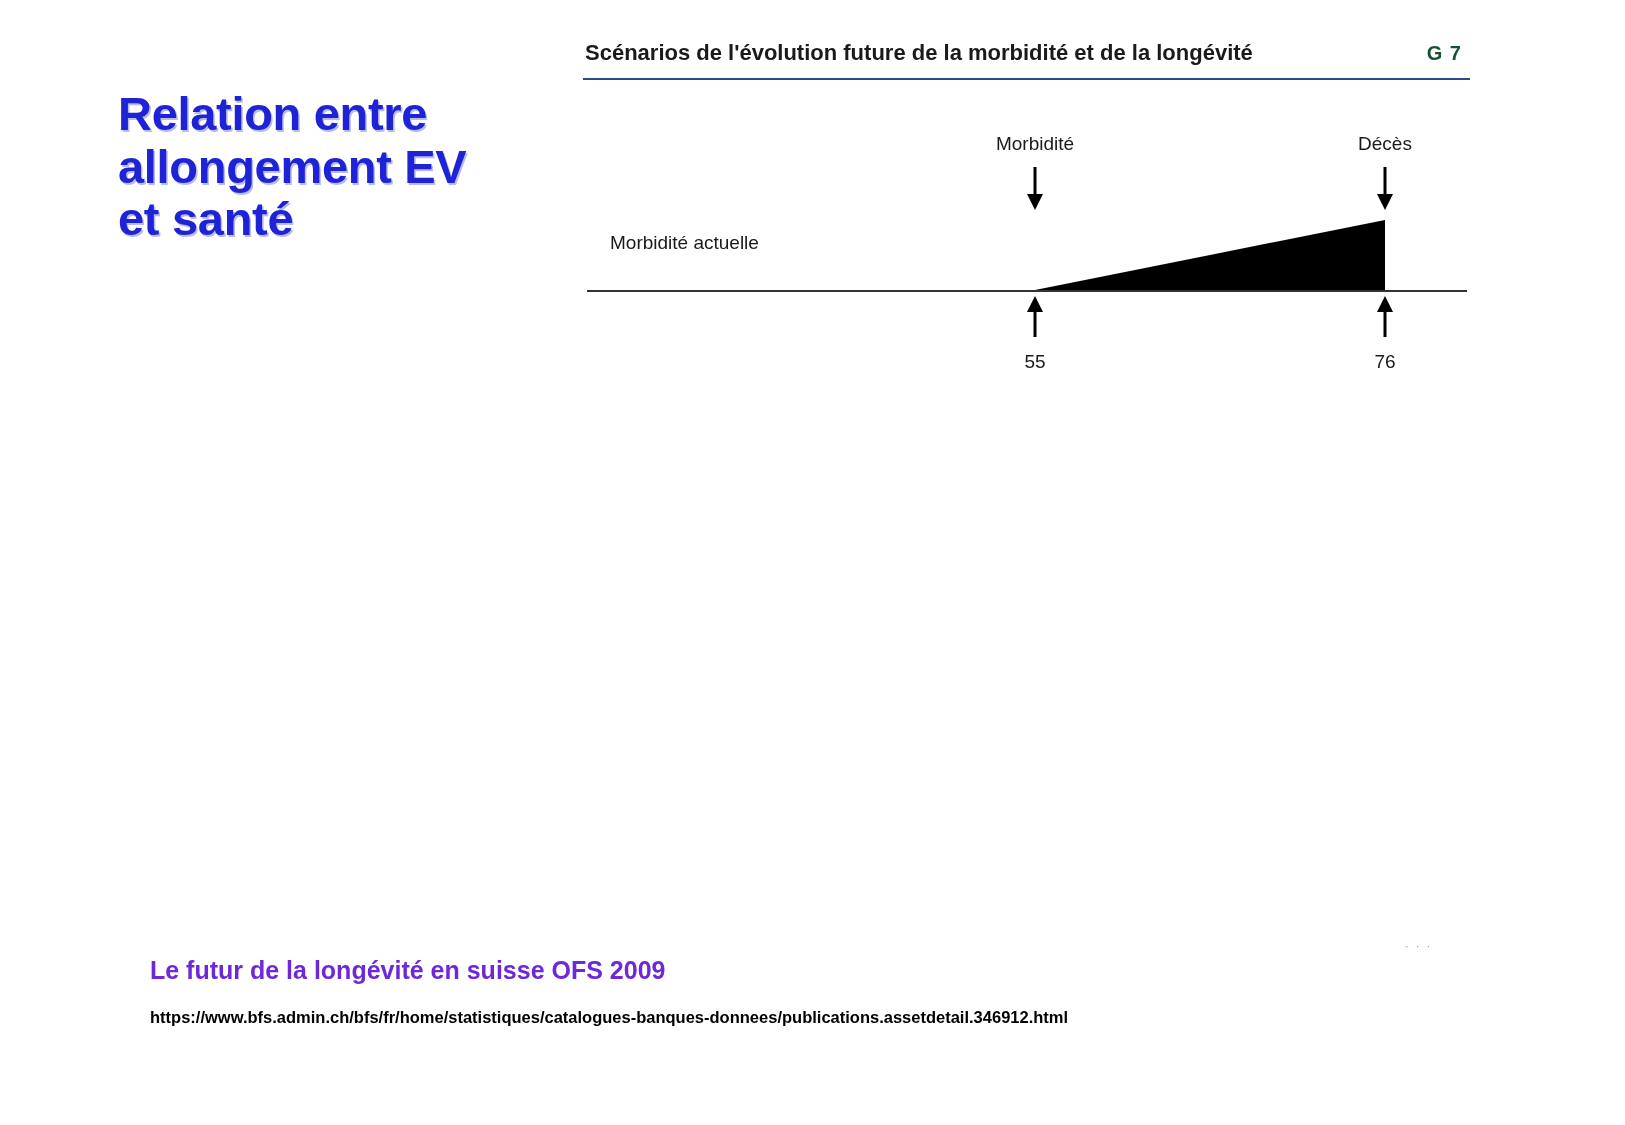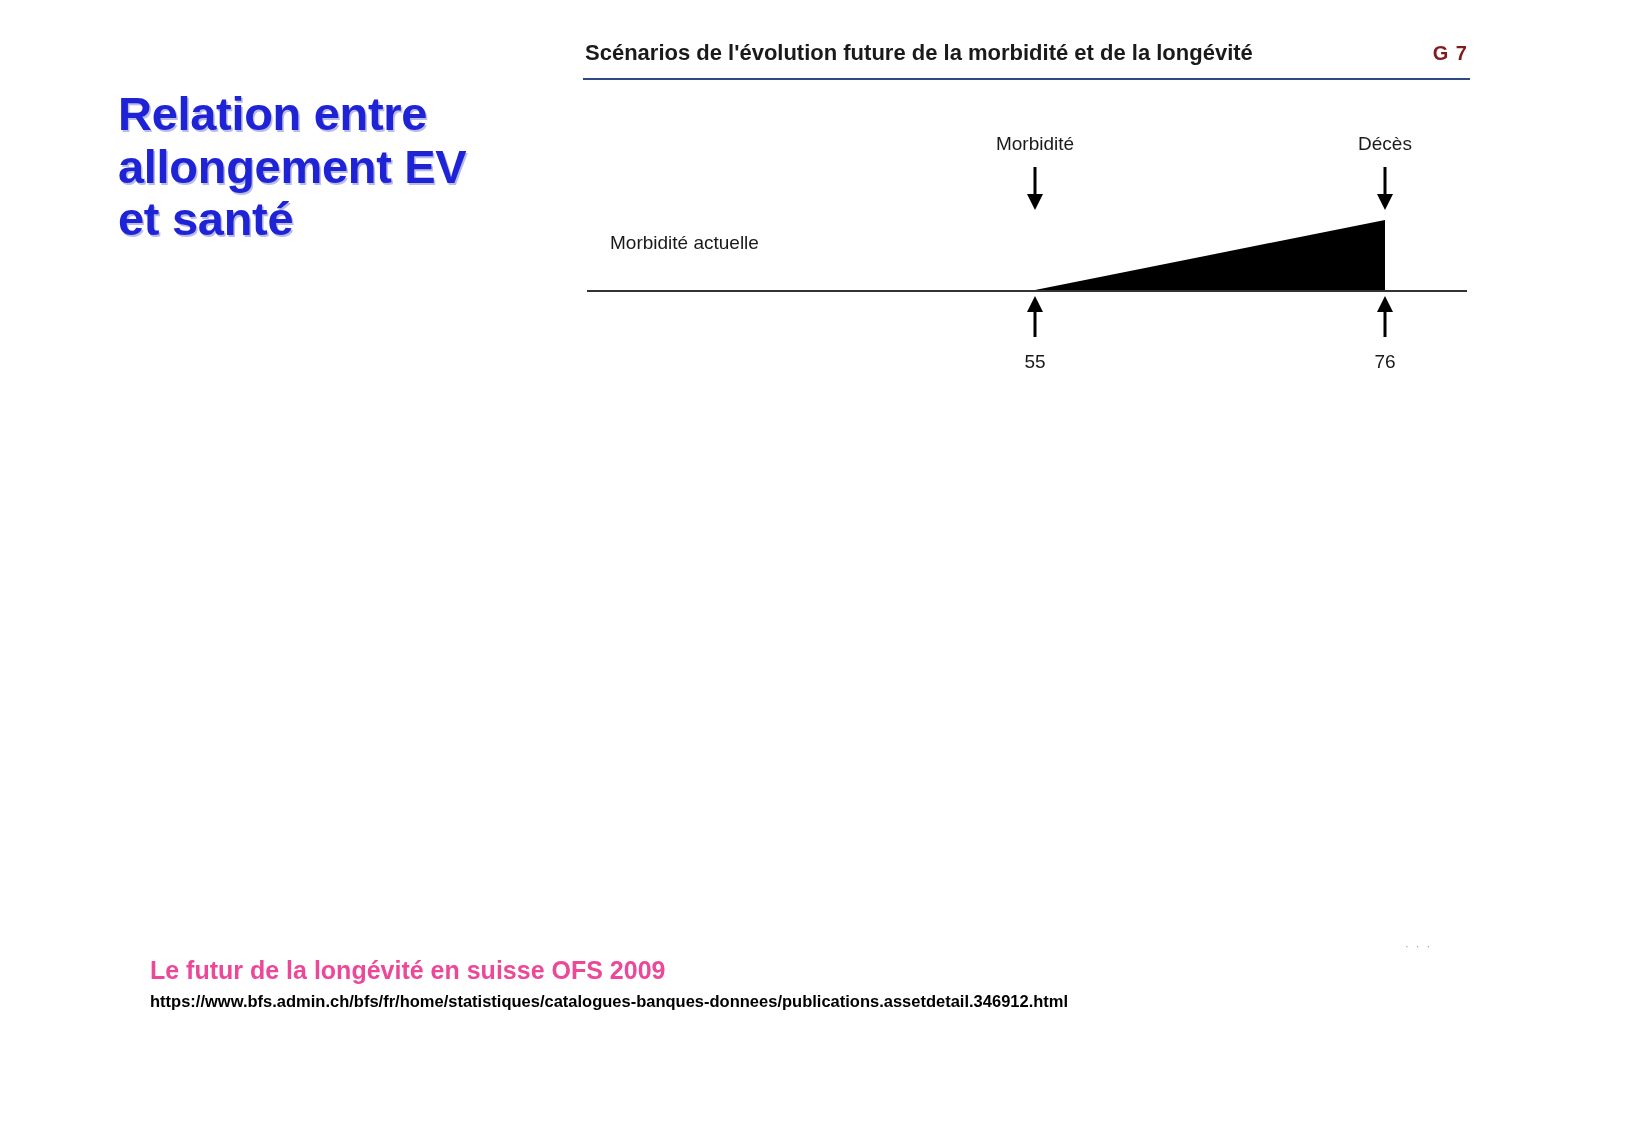--- a/index.html
+++ b/index.html
@@ -48,25 +48,25 @@
     position: absolute;
     left: 2px;
     top: 4px;
     font-size: 22px;
     font-weight: bold;
     color: #1A1A1A;
     white-space: nowrap;
   }
   #fig-number {
     position: absolute;
-    right: 2px;
+    right: 8px;
     top: 6px;
     font-size: 20px;
     font-weight: bold;
-    color: #7f1d1d;
+    color: #14532d;
     letter-spacing: 1px;
   }
   #fig-canvas {
     position: absolute;
     left: 0;
     top: 42px;
     width: 887px;
     height: 288px;
     margin-top: 19px;
   }
@@ -87,25 +87,25 @@
   
   #source {
     position: absolute;
     left: 150px;
     top: 955px;
     width: 1300px;
   }
   #source-title {
     font-size: 25px;
     font-weight: bold;
-    color: #ec4899;
+    color: #6d28d9;
     line-height: 1.25;
   }
   #source-url {
-    margin-top: 6px;
+    margin-top: 22px;
     font-size: 16.5px;
     font-weight: bold;
     color: #000000;
     word-break: break-all;
   }
   #page-marker {
     position: absolute;
     left: 1405px;
     top: 940px;
     font-size: 11px;

